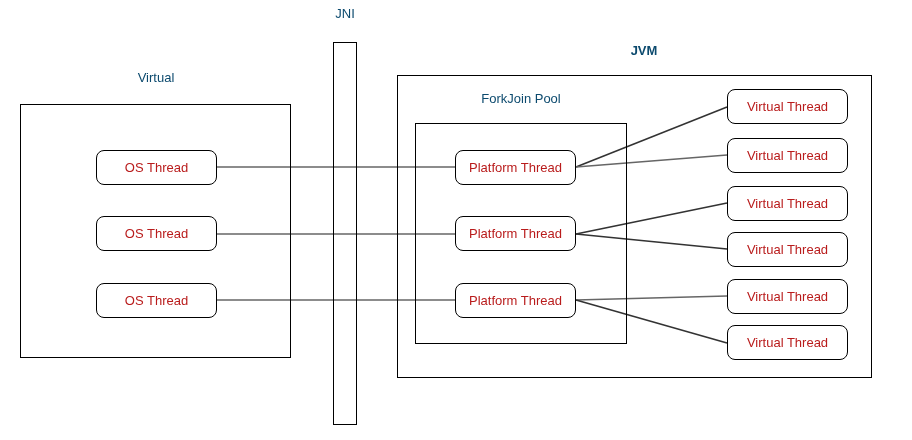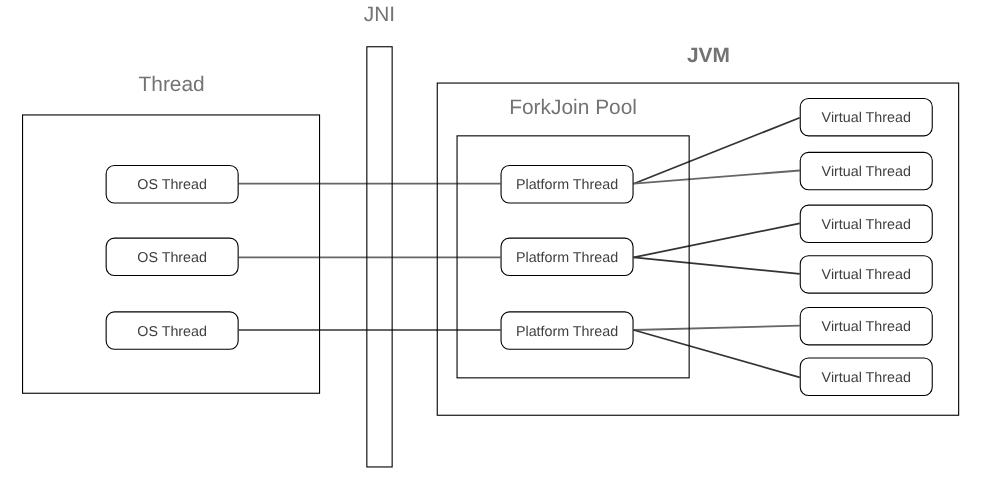--- a/index.html
+++ b/index.html
@@ -24,38 +24,38 @@
     pointer-events: none;
   }
   .container-box {
     position: absolute;
     border: 1px solid #000000;
     background: transparent;
     box-sizing: border-box;
   }
   .group-label {
     position: absolute;
-    font-size: 19px;
-    color: #737373;
+    font-size: 13px;
+    color: #0c4a6e;
     white-space: nowrap;
     transform: translateX(-50%);
     text-align: right;
     line-height: 16px;
   }
   .node {
     position: absolute;
     box-sizing: border-box;
     border: 1px solid #000000;
     border-radius: 8px;
     background: #ffffff;
     display: flex;
     align-items: center;
     justify-content: center;
     font-size: 13px;
-    color: #404040;
+    color: #b91c1c;
     white-space: nowrap;
     z-index: 3;
   }
 </style>
 </head>
 <body>
 
 <div id="canvas">
 
   <svg id="wires" viewBox="0 0 912 440" xmlns="http://www.w3.org/2000/svg">
@@ -70,21 +70,21 @@
       <line x1="576" y1="300" x2="727" y2="343" stroke="#333333" stroke-width="1.6"></line>
     </svg>
 
   <div id="groups-layer">
       <div class="container-box" style="left: 20px; top: 104px; width: 271px; height: 254px; border-color: rgb(0, 0, 0);"></div>
       <div class="container-box" style="left: 333px; top: 42px; width: 24px; height: 383px; border-color: rgb(0, 0, 0);"></div>
       <div class="container-box" style="left: 397px; top: 75px; width: 475px; height: 303px; border-color: rgb(0, 0, 0);"></div>
       <div class="container-box" style="left: 415px; top: 123px; width: 212px; height: 221px; border-color: rgb(0, 0, 0);"></div>
     </div>
   <div id="labels-layer">
-      <div class="group-label" style="left: 156px; top: 70px;">Thread</div>
+      <div class="group-label" style="left: 156px; top: 70px;">Virtual</div>
       <div class="group-label" style="left: 345px; top: 6px;">JNI</div>
       <div class="group-label" style="left: 644px; top: 43px; font-weight: bold;">JVM</div>
       <div class="group-label" style="left: 521px; top: 91px;">ForkJoin Pool</div>
     </div>
   <div id="nodes-layer">
       <div class="node" style="left: 96px; top: 150px; width: 121px; height: 35px;">
         <span>OS Thread</span>
       </div>
       <div class="node" style="left: 96px; top: 216px; width: 121px; height: 35px;">
         <span>OS Thread</span>

